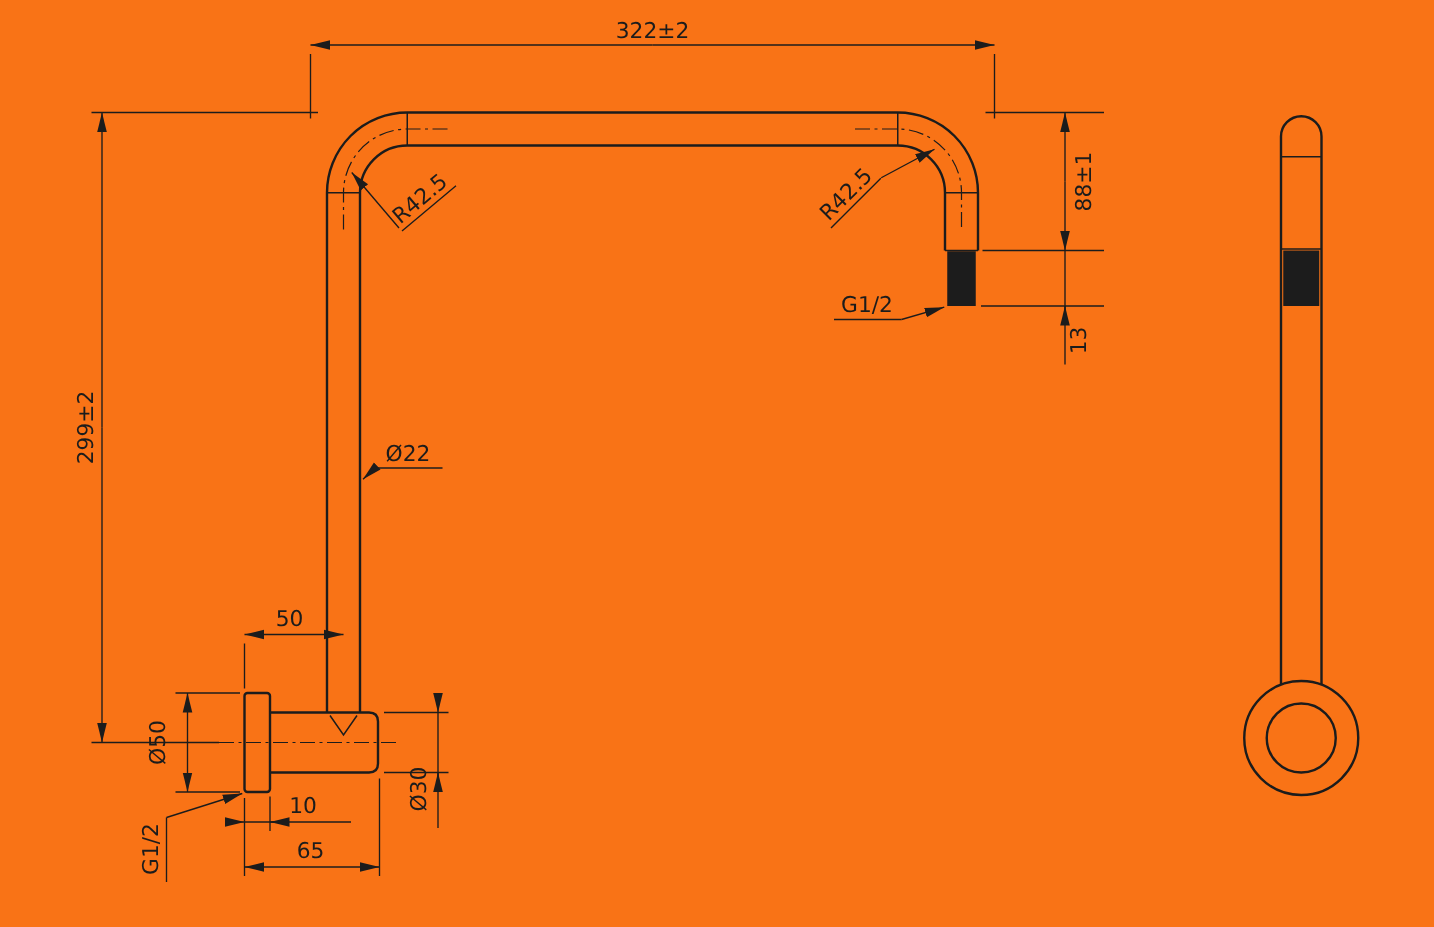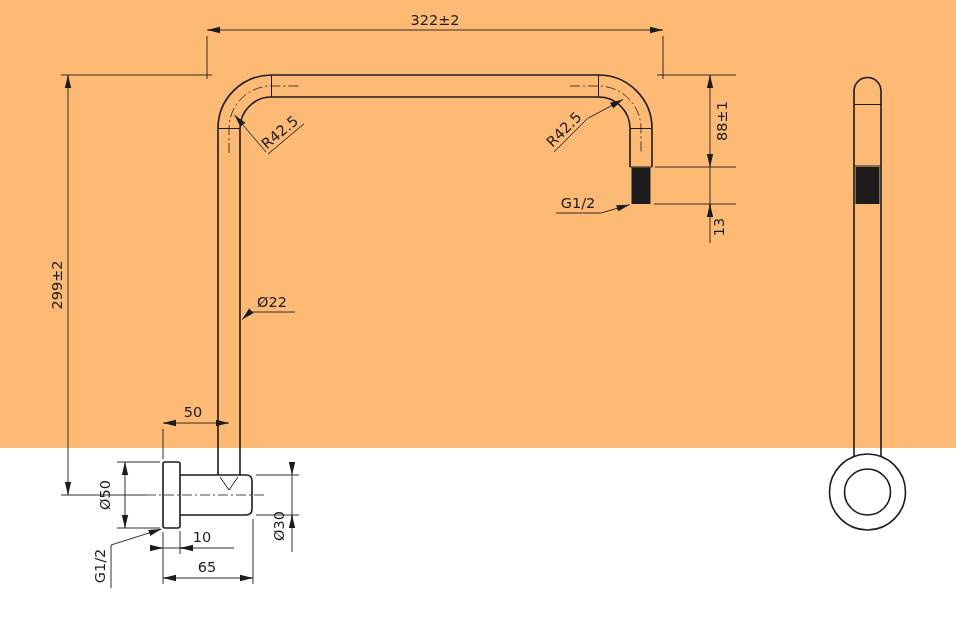--- a/index.html
+++ b/index.html
@@ -7,22 +7,22 @@
     padding: 0;
     background: #ffffff;
     width: 956px;
     height: 618px;
     overflow: hidden;
     font-family: "Liberation Sans", sans-serif;
   }
   #canvas {
     position: relative;
     width: 956px;
-    height: 448px;
-    background: #fdba74;
+    height: 618px;
+    background: #f97316;
   }
   svg text {
     font-family: "DejaVu Sans", "Liberation Sans", sans-serif;
     font-size: 14.5px;
     fill: #1c1c1c;
   }
   .obj  { stroke:#1c1c1c; stroke-width:1.6; fill:none; stroke-linecap:butt; }
   .thin { stroke:#1c1c1c; stroke-width:1;   fill:none; }
   .dim  { stroke:#1c1c1c; stroke-width:0.9; fill:none; }
   .cl   { stroke:#1c1c1c; stroke-width:0.8; fill:none; stroke-dasharray:10 3 2 3; }

